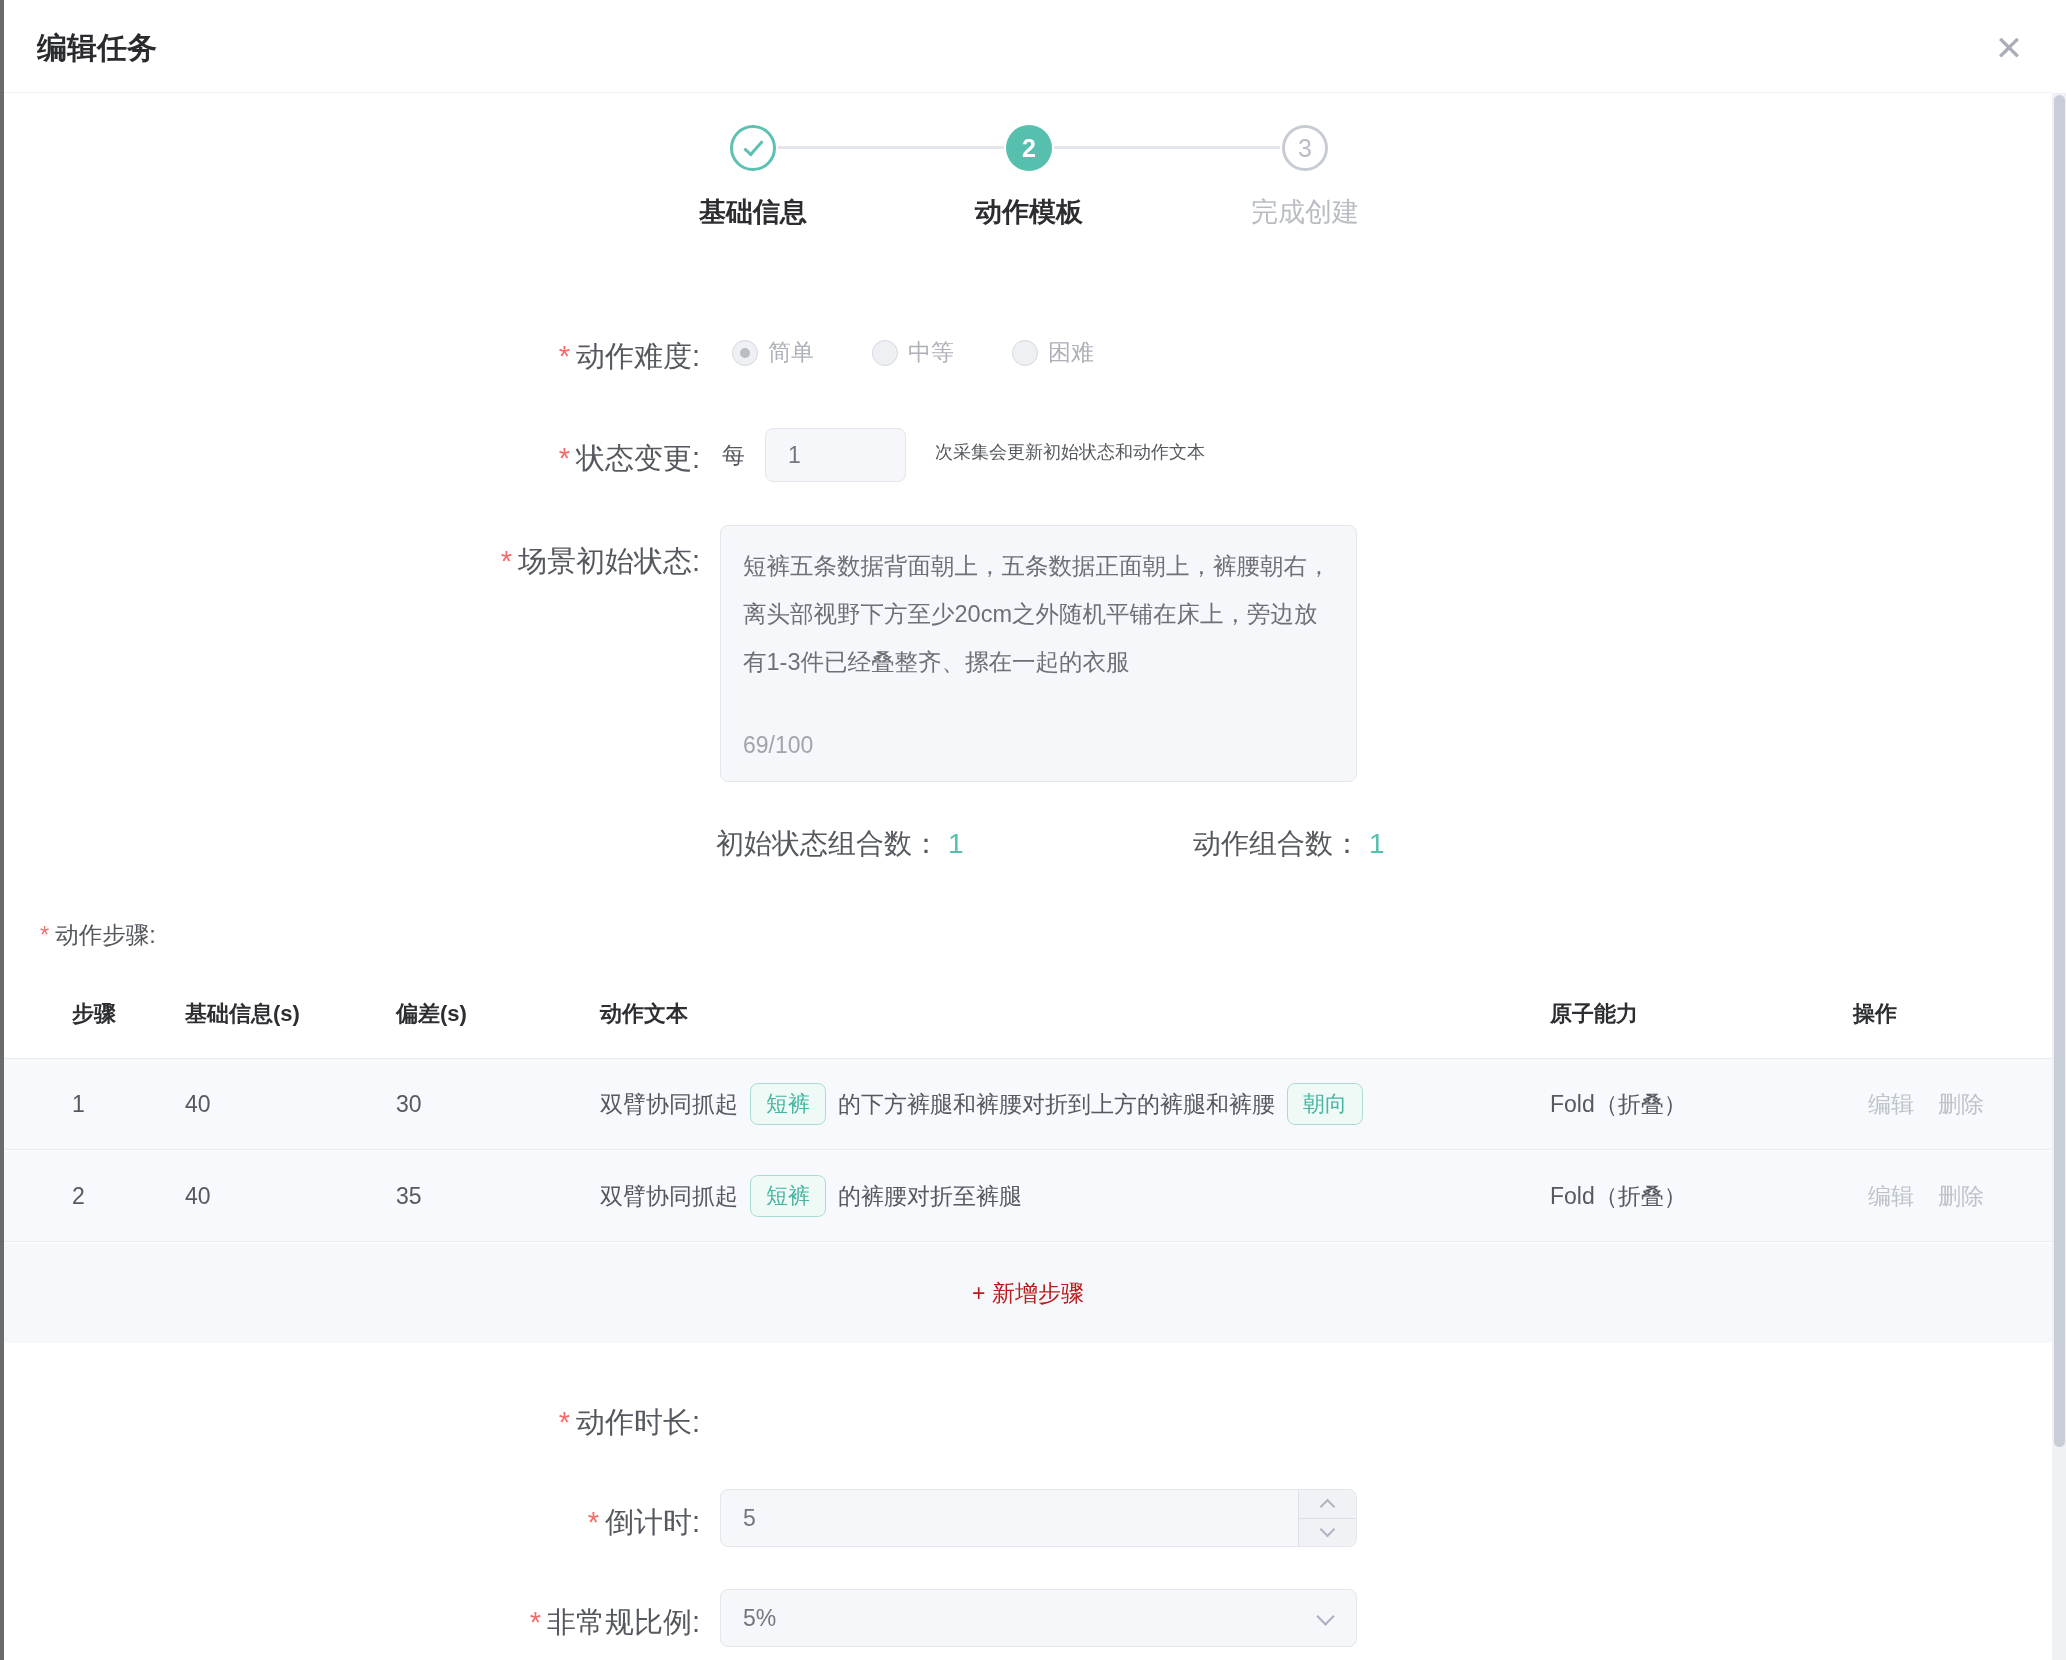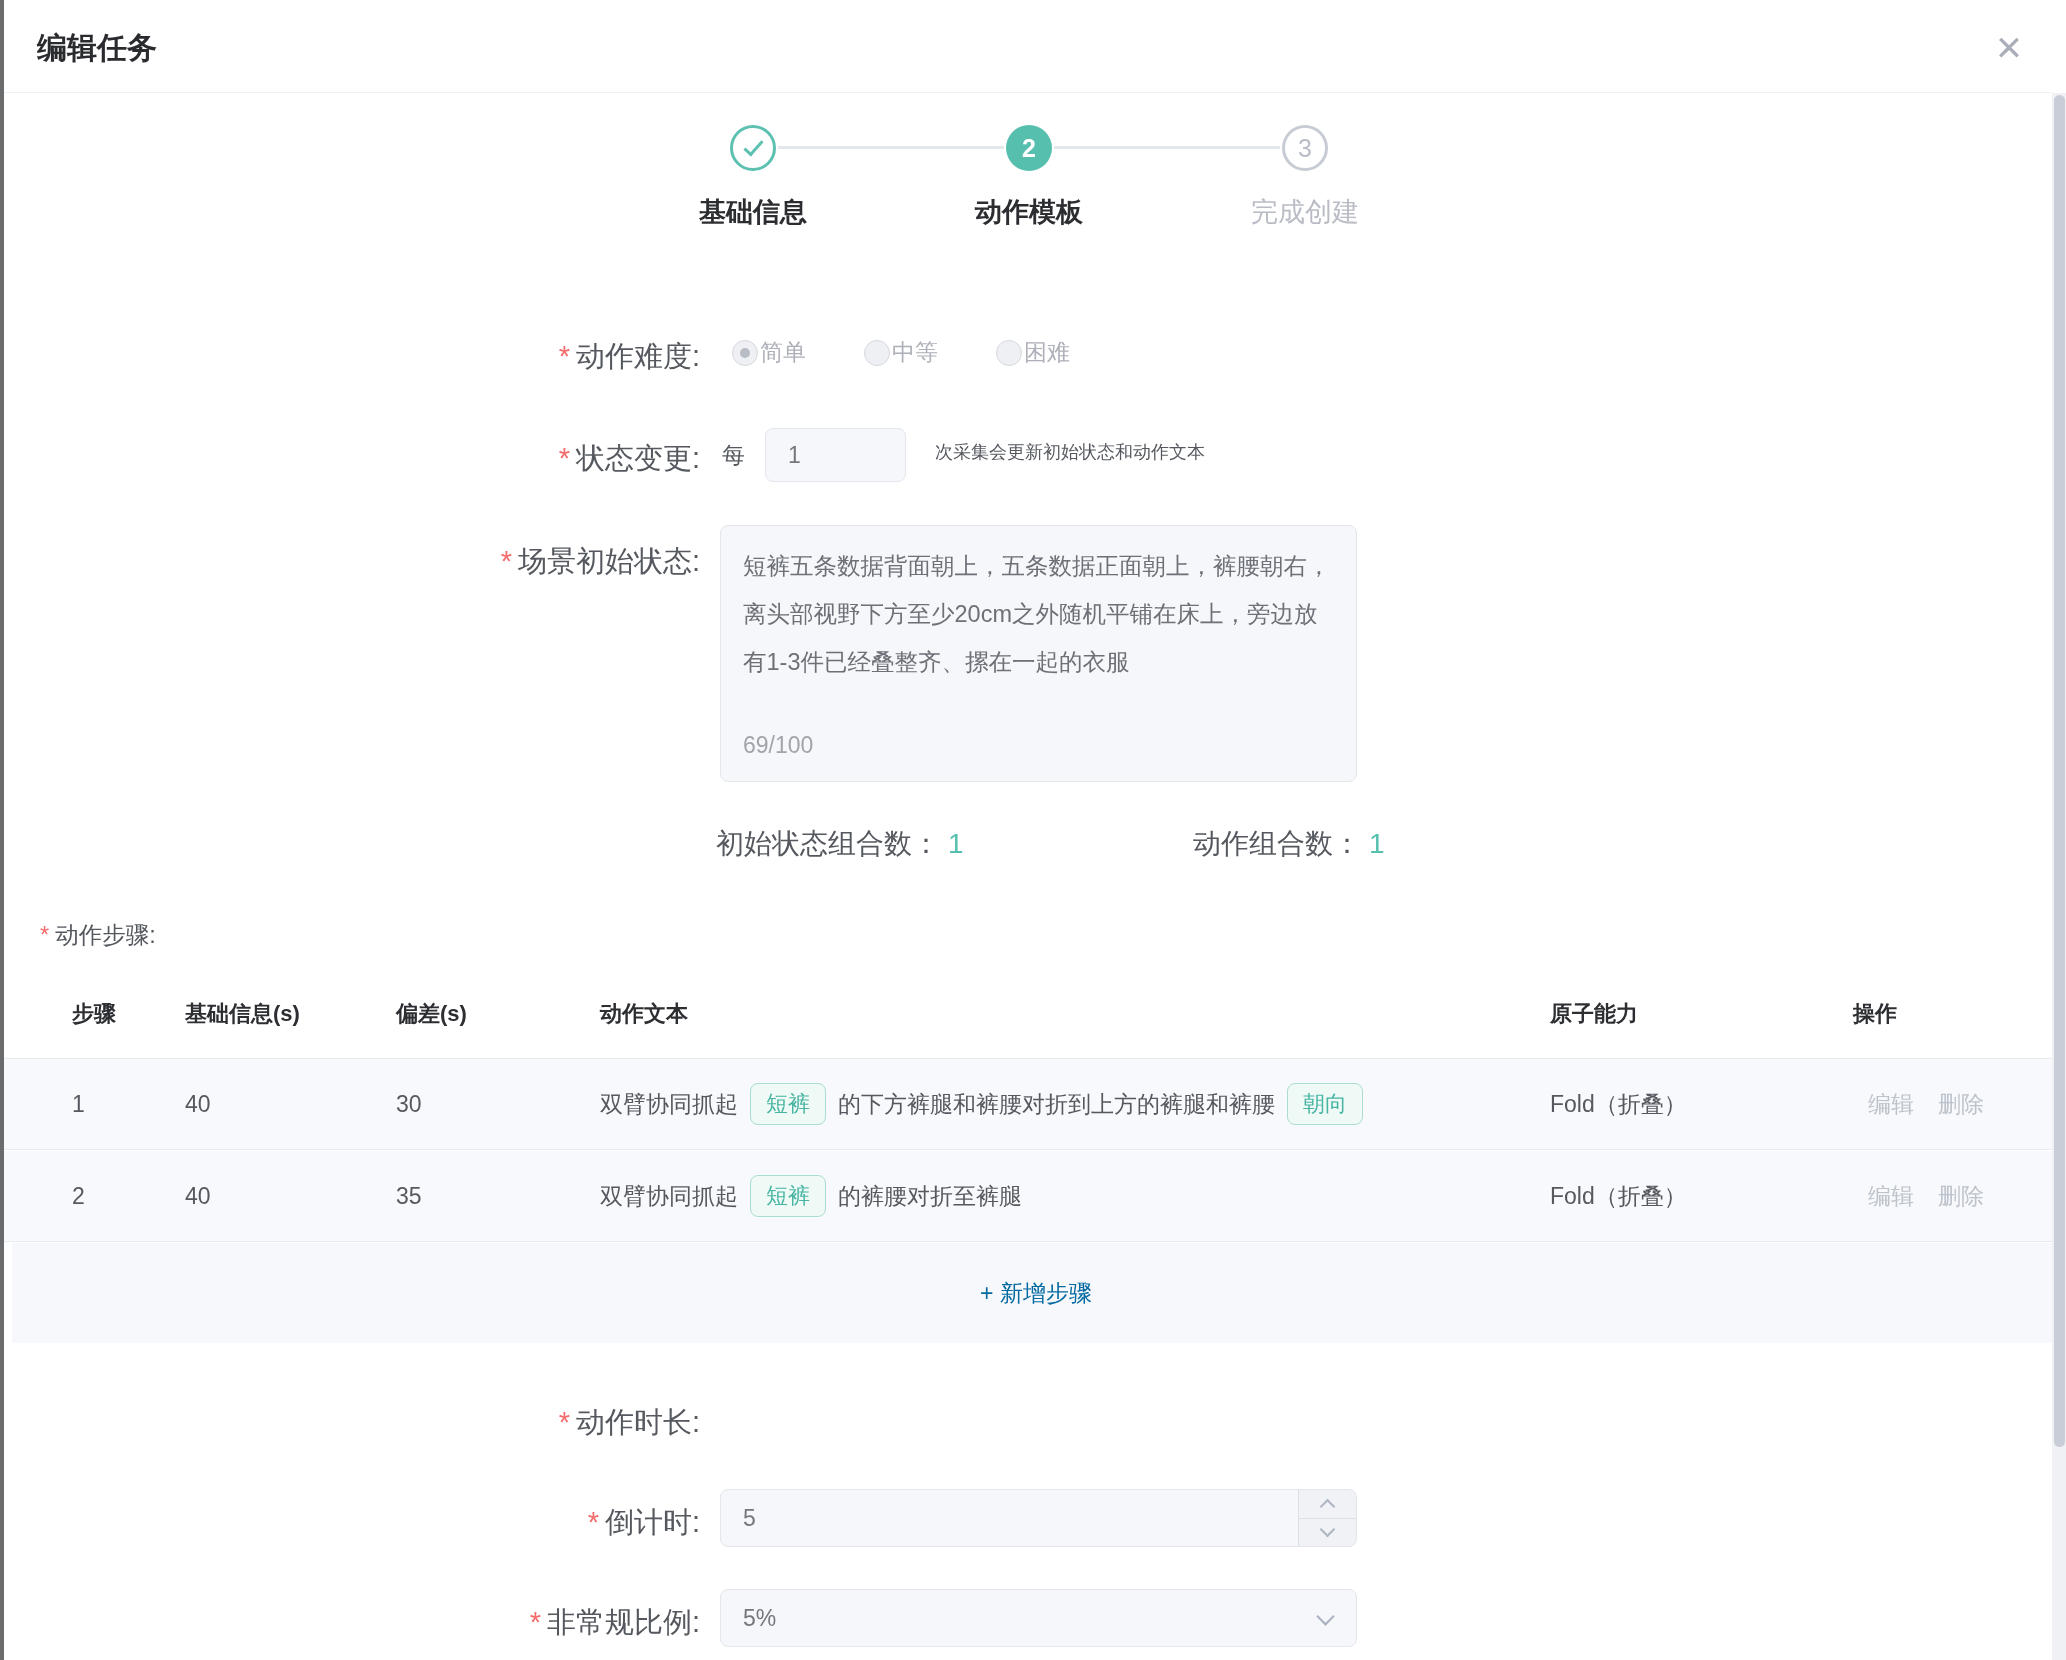--- a/index.html
+++ b/index.html
@@ -31,21 +31,21 @@
   
   .form-label { position:absolute; left:300px; width:400px; text-align:right; font-size:29px; color:#55595f; }
   .req { color:#f56c6c; margin-right:6px; }
   .dis-input { position:absolute; background:#f5f7fa; border:1px solid #e3e6eb; border-radius:8px; color:#74777e; font-size:23px; }
 
   
   .radio-group { position:absolute; left:732px; top:337px; display:flex; column-gap:58px; align-items:center; }
   .radio-opt { display:flex; align-items:center; cursor:pointer; }
   .radio-circle { width:26px; height:26px; border-radius:50%; border:1px solid #d5d8df; background:#eef0f4; display:flex; align-items:center; justify-content:center; }
   .radio-dot { width:10px; height:10px; border-radius:50%; background:#b8bcc4; }
-  .radio-text { margin-left:2px; font-size:23px; color:#adb0b8; }
+  .radio-text { margin-left:10px; font-size:23px; color:#adb0b8; }
 
   
   .sc-prefix { position:absolute; left:722px; top:440px; font-size:23px; color:#55595f; }
   .sc-input { left:765px; top:428px; width:141px; height:54px; line-height:52px; padding-left:22px; }
   .sc-suffix { position:absolute; left:935px; top:440px; font-size:18px; color:#55595f; }
 
   
   .ta { left:720px; top:525px; width:637px; height:257px; padding:16px 22px; line-height:48px; color:#6d7077; font-size:23.5px; }
   .ta-counter { position:absolute; left:22px; bottom:12px; font-size:23px; color:#a1a4ab; }
 
@@ -61,21 +61,21 @@
   .th { position:absolute; top:999px; font-size:22px; font-weight:bold; color:#2c2e32; }
   .th1{left:72px;} .th2{left:185px;} .th3{left:396px;} .th4{left:600px;} .th5{left:1550px;} .th6{left:1853px;}
   .hdr-rule { position:absolute; left:4px; top:1058px; width:2048px; height:1px; background:#e8eaee; }
   .trow { position:absolute; left:4px; width:2048px; height:91px; background:#f8f9fc; border-bottom:1px solid #e9ebef; }
   .r1 { top:1059px; } .r2 { top:1151px; }
   .cell { position:absolute; top:0; height:100%; display:flex; align-items:center; font-size:23px; color:#55595f; }
   .c-step{left:68px;} .c-dur{left:181px;} .c-dev{left:392px;} .c-text{left:596px;} .c-abl{left:1546px;}
   .c-edit{left:1864px;} .c-del{left:1934px;}
   .link-dim { color:#bdc3cb; cursor:pointer; }
   .pill { display:inline-block; margin:0 12px; padding:5px 15px; background:#effaf7; border:1px solid #a9ddd2; border-radius:8px; color:#48b5a2; font-size:22px; line-height:30px; }
-  .add-row { position:absolute; left:12px; top:1243px; width:2048px; height:100px; background:#f7f8fb; display:flex; align-items:center; justify-content:center; font-size:23px; color:#0369a1; cursor:pointer; }
+  .add-row { position:absolute; left:4px; top:1243px; width:2048px; height:100px; background:#f7f8fb; display:flex; align-items:center; justify-content:center; font-size:23px; color:#b91c1c; cursor:pointer; }
 
   
   .in-duration { left:720px; top:1389px; width:637px; height:58px; line-height:56px; padding-left:22px; }
   .in-countdown { left:720px; top:1489px; width:637px; height:58px; line-height:56px; padding-left:22px; }
   .in-ratio { left:720px; top:1589px; width:637px; height:58px; line-height:56px; padding-left:22px; }
   .stepper-ctrl { position:absolute; right:0; top:0; width:58px; height:100%; border-left:1px solid #dde0e6; display:flex; flex-direction:column; }
   .stepper-btn { flex:1; background:#f0f2f6; display:flex; align-items:center; justify-content:center; cursor:pointer; }
   .stepper-btn.up { border-bottom:1px solid #dde0e6; border-radius:0 7px 0 0; }
   .stepper-btn.down { border-radius:0 0 7px 0; }
   .caret-up { width:11px; height:11px; border-left:2px solid #aeb5c2; border-top:2px solid #aeb5c2; transform:rotate(45deg); margin-top:5px; }

